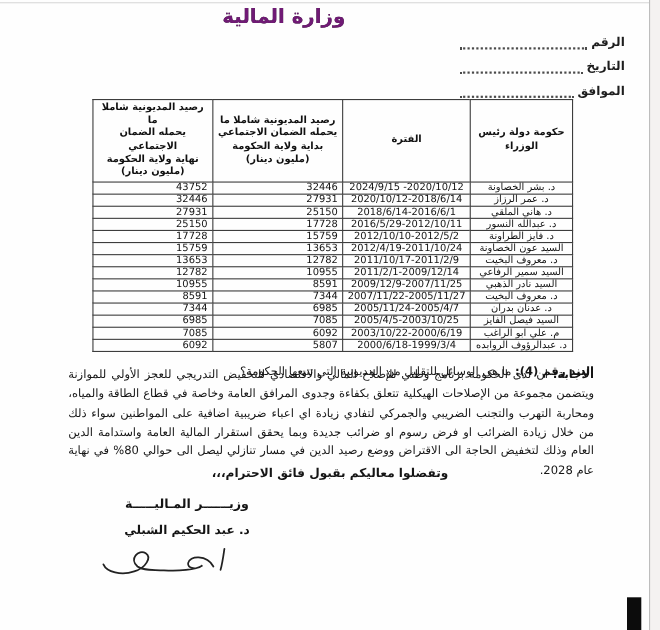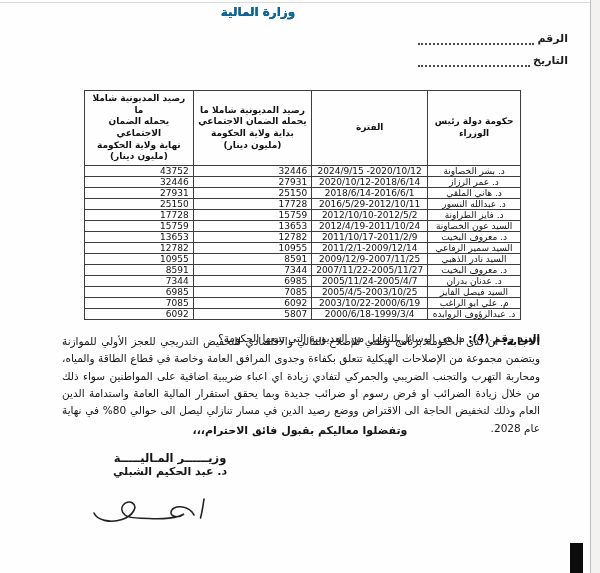--- a/index.html
+++ b/index.html
@@ -4,21 +4,21 @@
 <style>
   * { margin:0; padding:0; box-sizing:border-box; }
   body { font-family:"DejaVu Sans", sans-serif; background:#ffffff; }
   .page { position:relative; width:600px; height:573px; background:#fefefe; overflow:hidden; }
 
   .top-hairline { position:absolute; top:2px; left:0; width:100%; height:1px; background:#d9d9d9; }
   .page-edge-right { position:absolute; top:0; left:590px; width:10px; height:100%;
                      background:#f4f2f1; border-left:1px solid #bdbdbd; }
 
   .logo { position:absolute; top:5px; left:0; width:516px; text-align:center;
-          font-size:12px; font-weight:bold; color:#0369a1; letter-spacing:-0.5px;
+          font-size:18px; font-weight:bold; color:#701a75; letter-spacing:-0.5px;
           text-shadow:0 0 0.6px #2b2b2b; }
 
   .ref-fields { position:absolute; top:32px; right:32px; width:150px; direction:rtl; }
   .ref-row { display:flex; align-items:flex-end; margin-bottom:9px; }
   .ref-label { font-size:11px; font-weight:bold; color:#1e1e1e; white-space:nowrap; }
   .ref-dots { flex:1; border-bottom:2px dotted #4a4a4a; height:10px; margin-right:3px; }
 
   table.debt { position:absolute; top:90px; left:84px; width:437px; direction:rtl;
                border-collapse:collapse; font-size:9px; color:#111; }
   table.debt th, table.debt td { border:1px solid #3d3d3d; }
@@ -33,21 +33,21 @@
   .qa { position:absolute; left:62px; right:60px; direction:rtl; color:#151515; }
   .question { top:332px; font-size:10.5px; }
   .answer { top:333px; font-size:10.5px; line-height:1.65; text-align:justify; }
   .lbl { font-weight:bold; }
 
   .closing { position:absolute; top:424px; left:60px; right:60px; text-align:center;
              font-size:11px; font-weight:bold; direction:rtl; color:#151515; }
 
   .sig-block { position:absolute; top:451px; left:95px; width:150px; text-align:center; direction:rtl; }
   .sig-title { font-size:11.5px; font-weight:bold; color:#141414; }
-  .sig-name  { font-size:11px; font-weight:bold; color:#141414; }
+  .sig-name  { font-size:11px; font-weight:bold; color:#141414; margin-top:10px; }
   .sig-scrawl { position:absolute; top:489px; left:86px; }
 
   .scan-bar { position:absolute; left:570px; top:543px; width:13px; height:30px; background:#0c0c0c; }
 </style>
 </head>
 <body>
 
 <div class="page">
 
   <div class="top-hairline"></div>
@@ -55,20 +55,24 @@
 
   <div class="logo">وزارة المالية</div>
 
   <div class="ref-fields">
     <div class="ref-row">
       <span class="ref-label">الرقم</span>
       <span class="ref-dots"></span>
     </div>
     <div class="ref-row">
       <span class="ref-label">التاريخ</span>
+      <span class="ref-dots"></span>
+    </div>
+    <div class="ref-row">
+      <span class="ref-label">الموافق</span>
       <span class="ref-dots"></span>
     </div>
   </div>
 
   <table class="debt">
     <colgroup>
       <col style="width:93px">
         <col style="width:101px">
         <col style="width:127px">
         <col style="width:116px">

